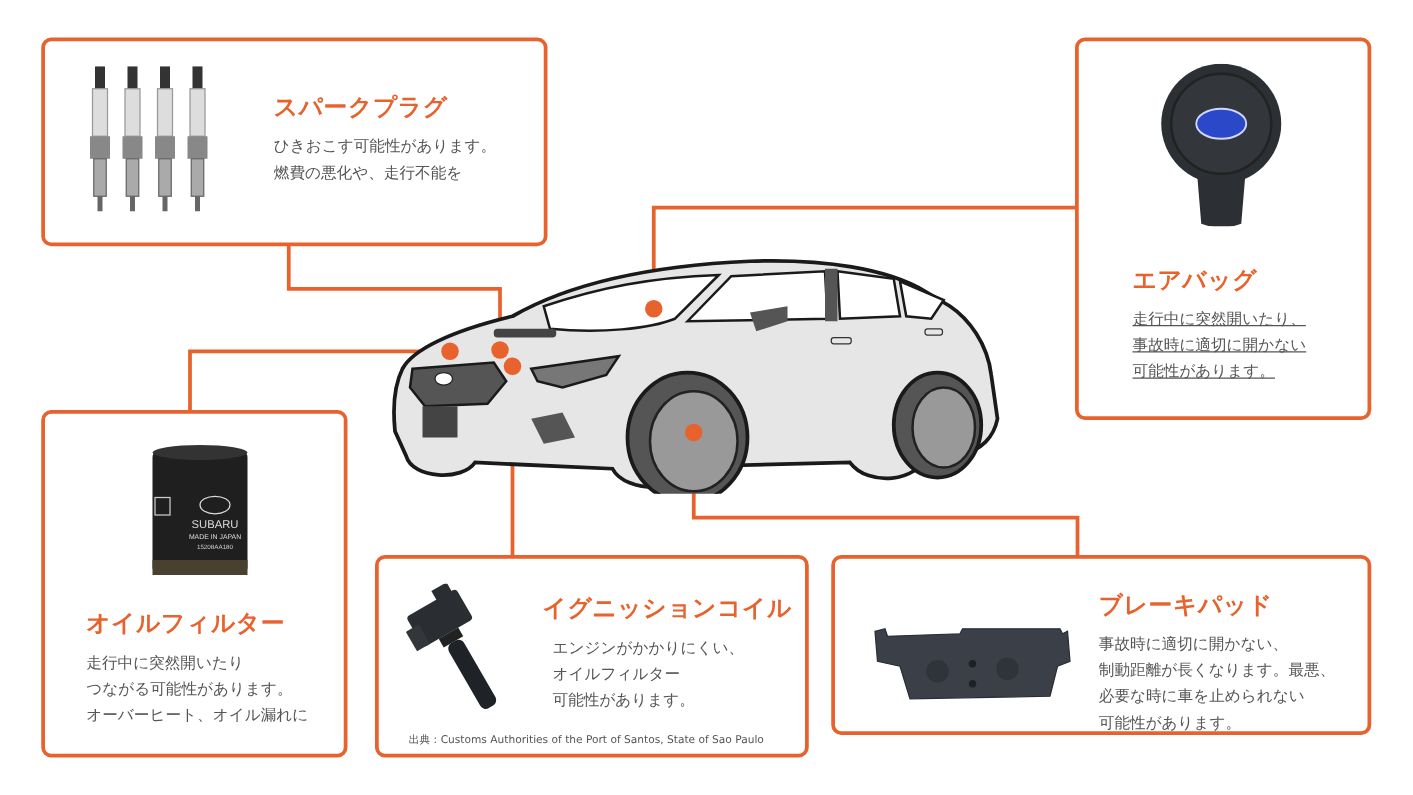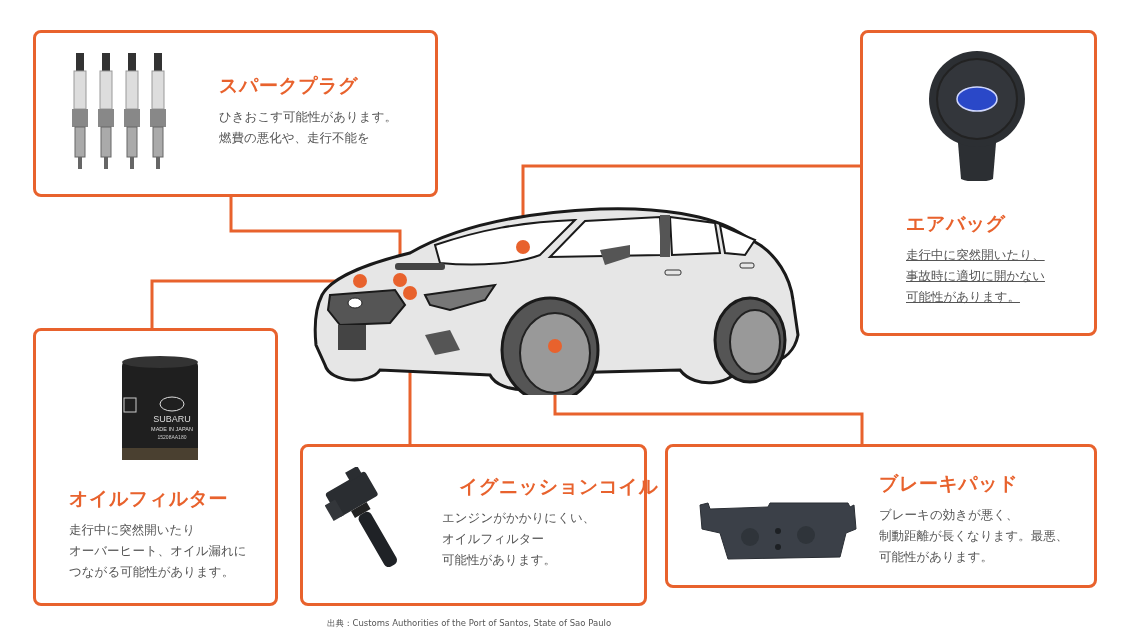--- a/index.html
+++ b/index.html
@@ -1,20 +1,20 @@
 <!DOCTYPE html>
 <html><head>
 <meta charset="utf-8">
 <style>
   html,body{margin:0;padding:0;background:#ffffff;}
   body{width:1130px;height:636px;position:relative;overflow:hidden;font-family:"DejaVu Sans","Liberation Sans",sans-serif;color:#444;}
   .box{position:absolute;border:3px solid #e8622d;border-radius:8px;background:#fff;box-sizing:border-box;}
   .title{position:absolute;color:#e8622d;font-weight:bold;font-size:19px;letter-spacing:0.5px;white-space:nowrap;}
   .desc{position:absolute;font-size:12.5px;line-height:21px;color:#555;white-space:nowrap;}
-  .source{position:absolute;font-size:8.5px;color:#555;white-space:nowrap;margin-top:32px;}
+  .source{position:absolute;font-size:8.5px;color:#555;white-space:nowrap;}
   svg{position:absolute;}
   .lines{left:0;top:0;width:1130px;height:636px;pointer-events:none;}
 </style>
 </head>
 <body>
 
 <svg class="lines" viewBox="0 0 1130 636">
   <g stroke="#e8622d" stroke-width="3" fill="none">
     <polyline points="231,195 231,231 400,231 400,279"></polyline>
     <polyline points="152,330 152,281 360,281"></polyline>
@@ -128,51 +128,52 @@
     <rect x="2" y="92" width="76" height="12" fill="#4a4030"></rect>
     <ellipse cx="52" cy="48" rx="12" ry="7" fill="none" stroke="#ddd" stroke-width="1"></ellipse>
     <text x="52" y="66" font-size="9" fill="#ddd" text-anchor="middle" font-family="Liberation Sans, sans-serif">SUBARU</text>
     <text x="52" y="75" font-size="5.5" fill="#ddd" text-anchor="middle" font-family="Liberation Sans, sans-serif">MADE IN JAPAN</text>
     <text x="52" y="83" font-size="5" fill="#ccc" text-anchor="middle" font-family="Liberation Sans, sans-serif">15208AA180</text>
     <rect x="4" y="42" width="12" height="14" fill="none" stroke="#ccc"></rect>
   </svg>
   <div class="title" style="left:33px;top:155px;">オイルフィルター</div>
   <div class="desc" style="left:33px;top:188px;">
     <div>走行中に突然開いたり</div>
+    <div>つながる可能性があります。</div>
     <div>オーバーヒート、オイル漏れに</div>
-    <div>つながる可能性があります。</div>
   </div>
 </div>
 
 <div class="box" style="left:300px;top:444px;width:347px;height:162px;">
   <svg style="left:22px;top:20px;" width="90" height="115" viewBox="0 0 90 115">
     <g transform="rotate(-30 45 55)">
       <rect x="20" y="8" width="46" height="28" rx="3" fill="#2a2d31"></rect>
       <rect x="48" y="0" width="14" height="10" fill="#2a2d31"></rect>
       <rect x="14" y="18" width="12" height="18" fill="#33363a"></rect>
       <rect x="34" y="36" width="18" height="8" fill="#222"></rect>
       <rect x="36" y="44" width="14" height="60" rx="5" fill="#1f2226"></rect>
     </g>
   </svg>
-  <div class="title" style="left:156px;top:27px;">イグニッションコイル</div>
+  <div class="title" style="left:131px;top:27px;">イグニッションコイル</div>
   <div class="desc" style="left:139px;top:60px;">
     <div>エンジンがかかりにくい、</div>
     <div>オイルフィルター</div>
     <div>可能性があります。</div>
   </div>
   <div class="source" style="left:24px;top:139px;">出典：Customs Authorities of  the Port of Santos, State of Sao Paulo</div>
 </div>
 
 <div class="box" style="left:665px;top:444px;width:432px;height:144px;">
   <svg style="left:30px;top:52px;" width="160" height="65" viewBox="0 0 160 65">
     <path d="M2,6 L10,4 L12,10 L70,8 L72,4 L150,4 L152,8 L156,6 L158,30 L148,34 L142,58 L30,60 L22,34 L4,30 Z" fill="#3b4048" stroke="#2a2e34"></path>
     <circle cx="52" cy="38" r="9" fill="#2f343a"></circle>
     <circle cx="108" cy="36" r="9" fill="#2f343a"></circle>
     <circle cx="80" cy="32" r="3" fill="#1d2024"></circle>
     <circle cx="80" cy="48" r="3" fill="#1d2024"></circle>
   </svg>
   <div class="title" style="left:211px;top:24px;">ブレーキパッド</div>
   <div class="desc" style="left:211px;top:57px;">
-    <div>ブレーキの効きが悪く、</div>
+    <div>事故時に適切に開かない、</div>
     <div>制動距離が長くなります。最悪、</div>
+    <div>必要な時に車を止められない</div>
     <div>可能性があります。</div>
   </div>
 </div>
 
 </body></html>

